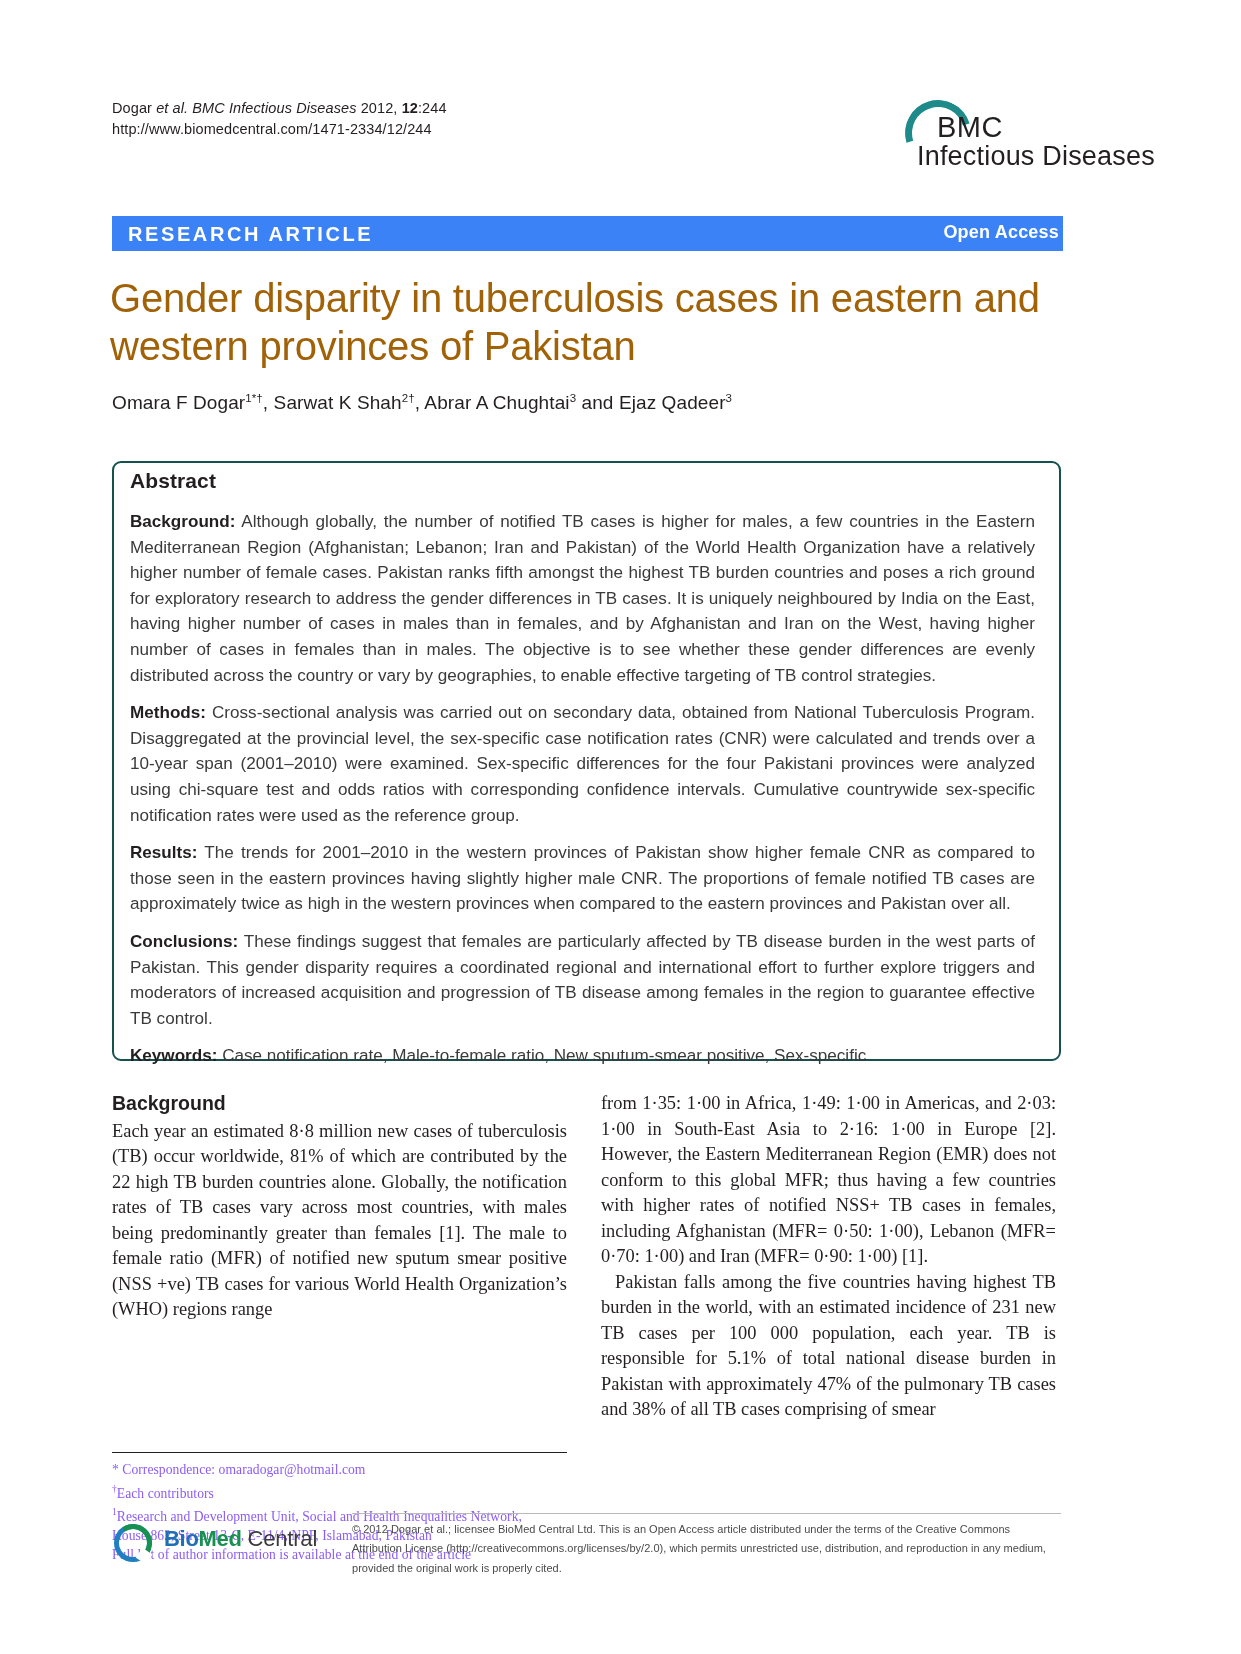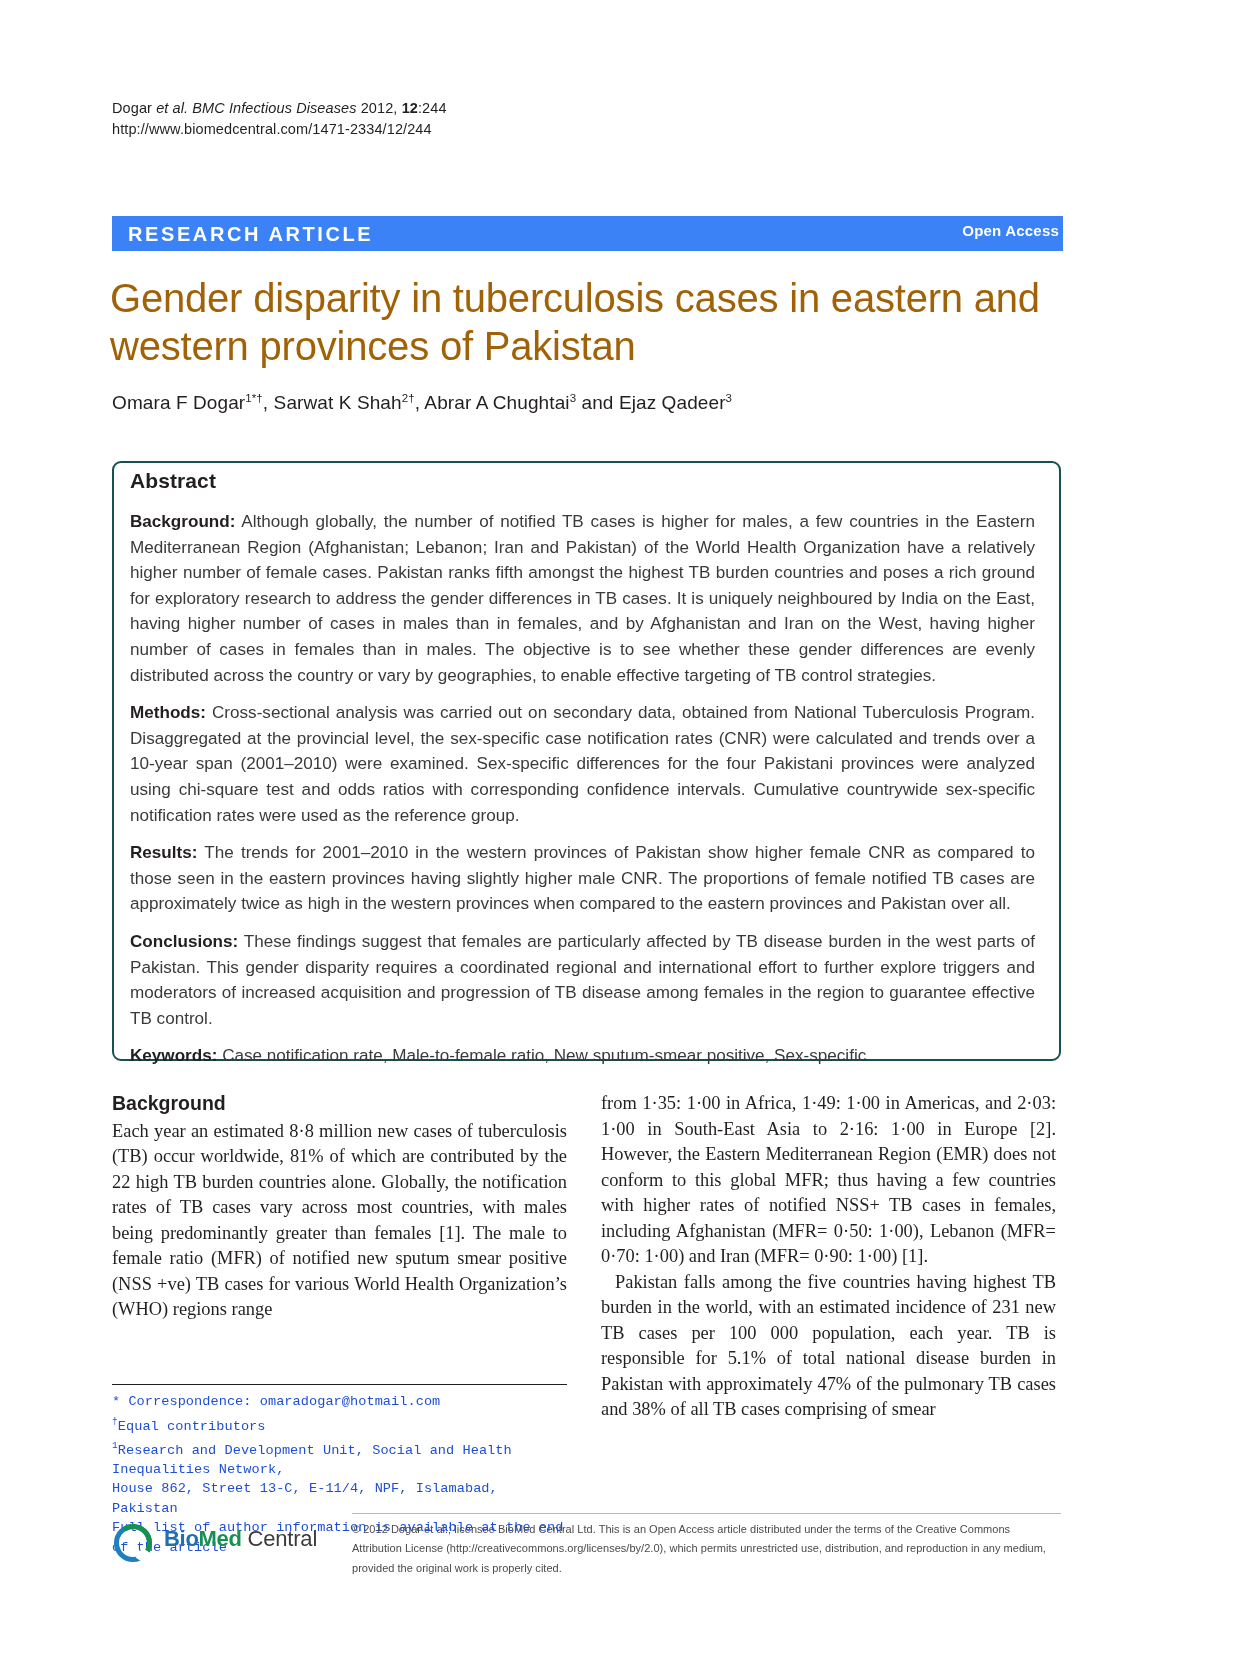--- a/index.html
+++ b/index.html
@@ -90,21 +90,21 @@
     top: 7px;
     font-size: 20px;
     font-weight: bold;
     letter-spacing: 2.6px;
     color: #ffffff;
   }
   .ribbon .oa {
     position: absolute;
     right: 4px;
     top: 6px;
-    font-size: 15px;
+    font-size: 18px;
     font-weight: bold;
     color: #ffffff;
     letter-spacing: .2px;
   }
 
   
   .title {
     position: absolute;
     left: 110px;
     top: 238px;
@@ -186,26 +186,26 @@
     color: #231f20;
     margin-bottom: 2px;
   }
   .col p { margin: 0; text-indent: 0; }
   .col p + p { text-indent: 14px; }
 
   
   .footnotes {
     position: absolute;
     left: 112px;
-    top: 1348px;
+    top: 1416px;
     width: 455px;
-    font-family: Liberation Mono, monospace;
+    font-family: Liberation Serif, serif;
     font-size: 13.6px;
     line-height: 19.5px;
-    color: #1d4ed8;
+    color: #8b5cf6;
   }
   .footnotes .rule {
     width: 455px;
     height: 1px;
     background: #231f20;
     margin-bottom: 7px;
   }
   .footnotes sup { font-size: 9.5px; vertical-align: super; }
   .footnotes div.fn { letter-spacing: .05px; }
 
@@ -282,20 +282,25 @@
 </head>
 <body>
 
 <div class="page">
 
   <div class="runhead">
     <div><span>Dogar </span><span class="it">et al. BMC Infectious Diseases</span><span> 2012, </span><span class="bd">12</span><span>:244</span></div>
     <div>http://www.biomedcentral.com/1471-2334/12/244</div>
   </div>
 
+  <div class="journal-logo">
+    <div class="arc"></div>
+    <div class="bmc">BMC</div>
+    <div class="jname">Infectious Diseases</div>
+  </div>
 
   <div class="ribbon">
     <div class="label">RESEARCH ARTICLE</div>
     <div class="oa">Open Access</div>
   </div>
 
   <div class="title">Gender disparity in tuberculosis cases in eastern and western provinces of Pakistan</div>
 
   <div class="authors">Omara F Dogar<sup>1*†</sup>, Sarwat K Shah<sup>2†</sup>, Abrar A Chughtai<sup>3</sup> and Ejaz Qadeer<sup>3</sup></div>
 
@@ -317,21 +322,21 @@
   </div>
 
   <div class="col col-right">
     <p>from 1·35: 1·00 in Africa, 1·49: 1·00 in Americas, and 2·03: 1·00 in South-East Asia to 2·16: 1·00 in Europe [2]. However, the Eastern Mediterranean Region (EMR) does not conform to this global MFR; thus having a few countries with higher rates of notified NSS+ TB cases in females, including Afghanistan (MFR= 0·50: 1·00), Lebanon (MFR= 0·70: 1·00) and Iran (MFR= 0·90: 1·00) [1].</p>
     <p>Pakistan falls among the five countries having highest TB burden in the world, with an estimated incidence of 231 new TB cases per 100 000 population, each year. TB is responsible for 5.1% of total national disease burden in Pakistan with approximately 47% of the pulmonary TB cases and 38% of all TB cases comprising of smear</p>
   </div>
 
   <div class="footnotes">
     <div class="rule"></div>
     <div class="fn">* Correspondence: omaradogar@hotmail.com</div>
-    <div class="fn"><sup>†</sup><span>Equal contributors</span></div>
+    <div class="fn"><sup>†</sup><span>Each contributors</span></div>
     <div class="fn"><sup>1</sup><span>Research and Development Unit, Social and Health Inequalities Network,</span></div>
     <div class="fn">House 862, Street 13-C, E-11/4, NPF, Islamabad, Pakistan</div>
     <div class="fn">Full list of author information is available at the end of the article</div>
   </div>
 
   <div class="bottom-rule"></div>
 
   <div class="bmc-logo">
     <div class="ring"></div>
     <div class="ring-green"></div>

